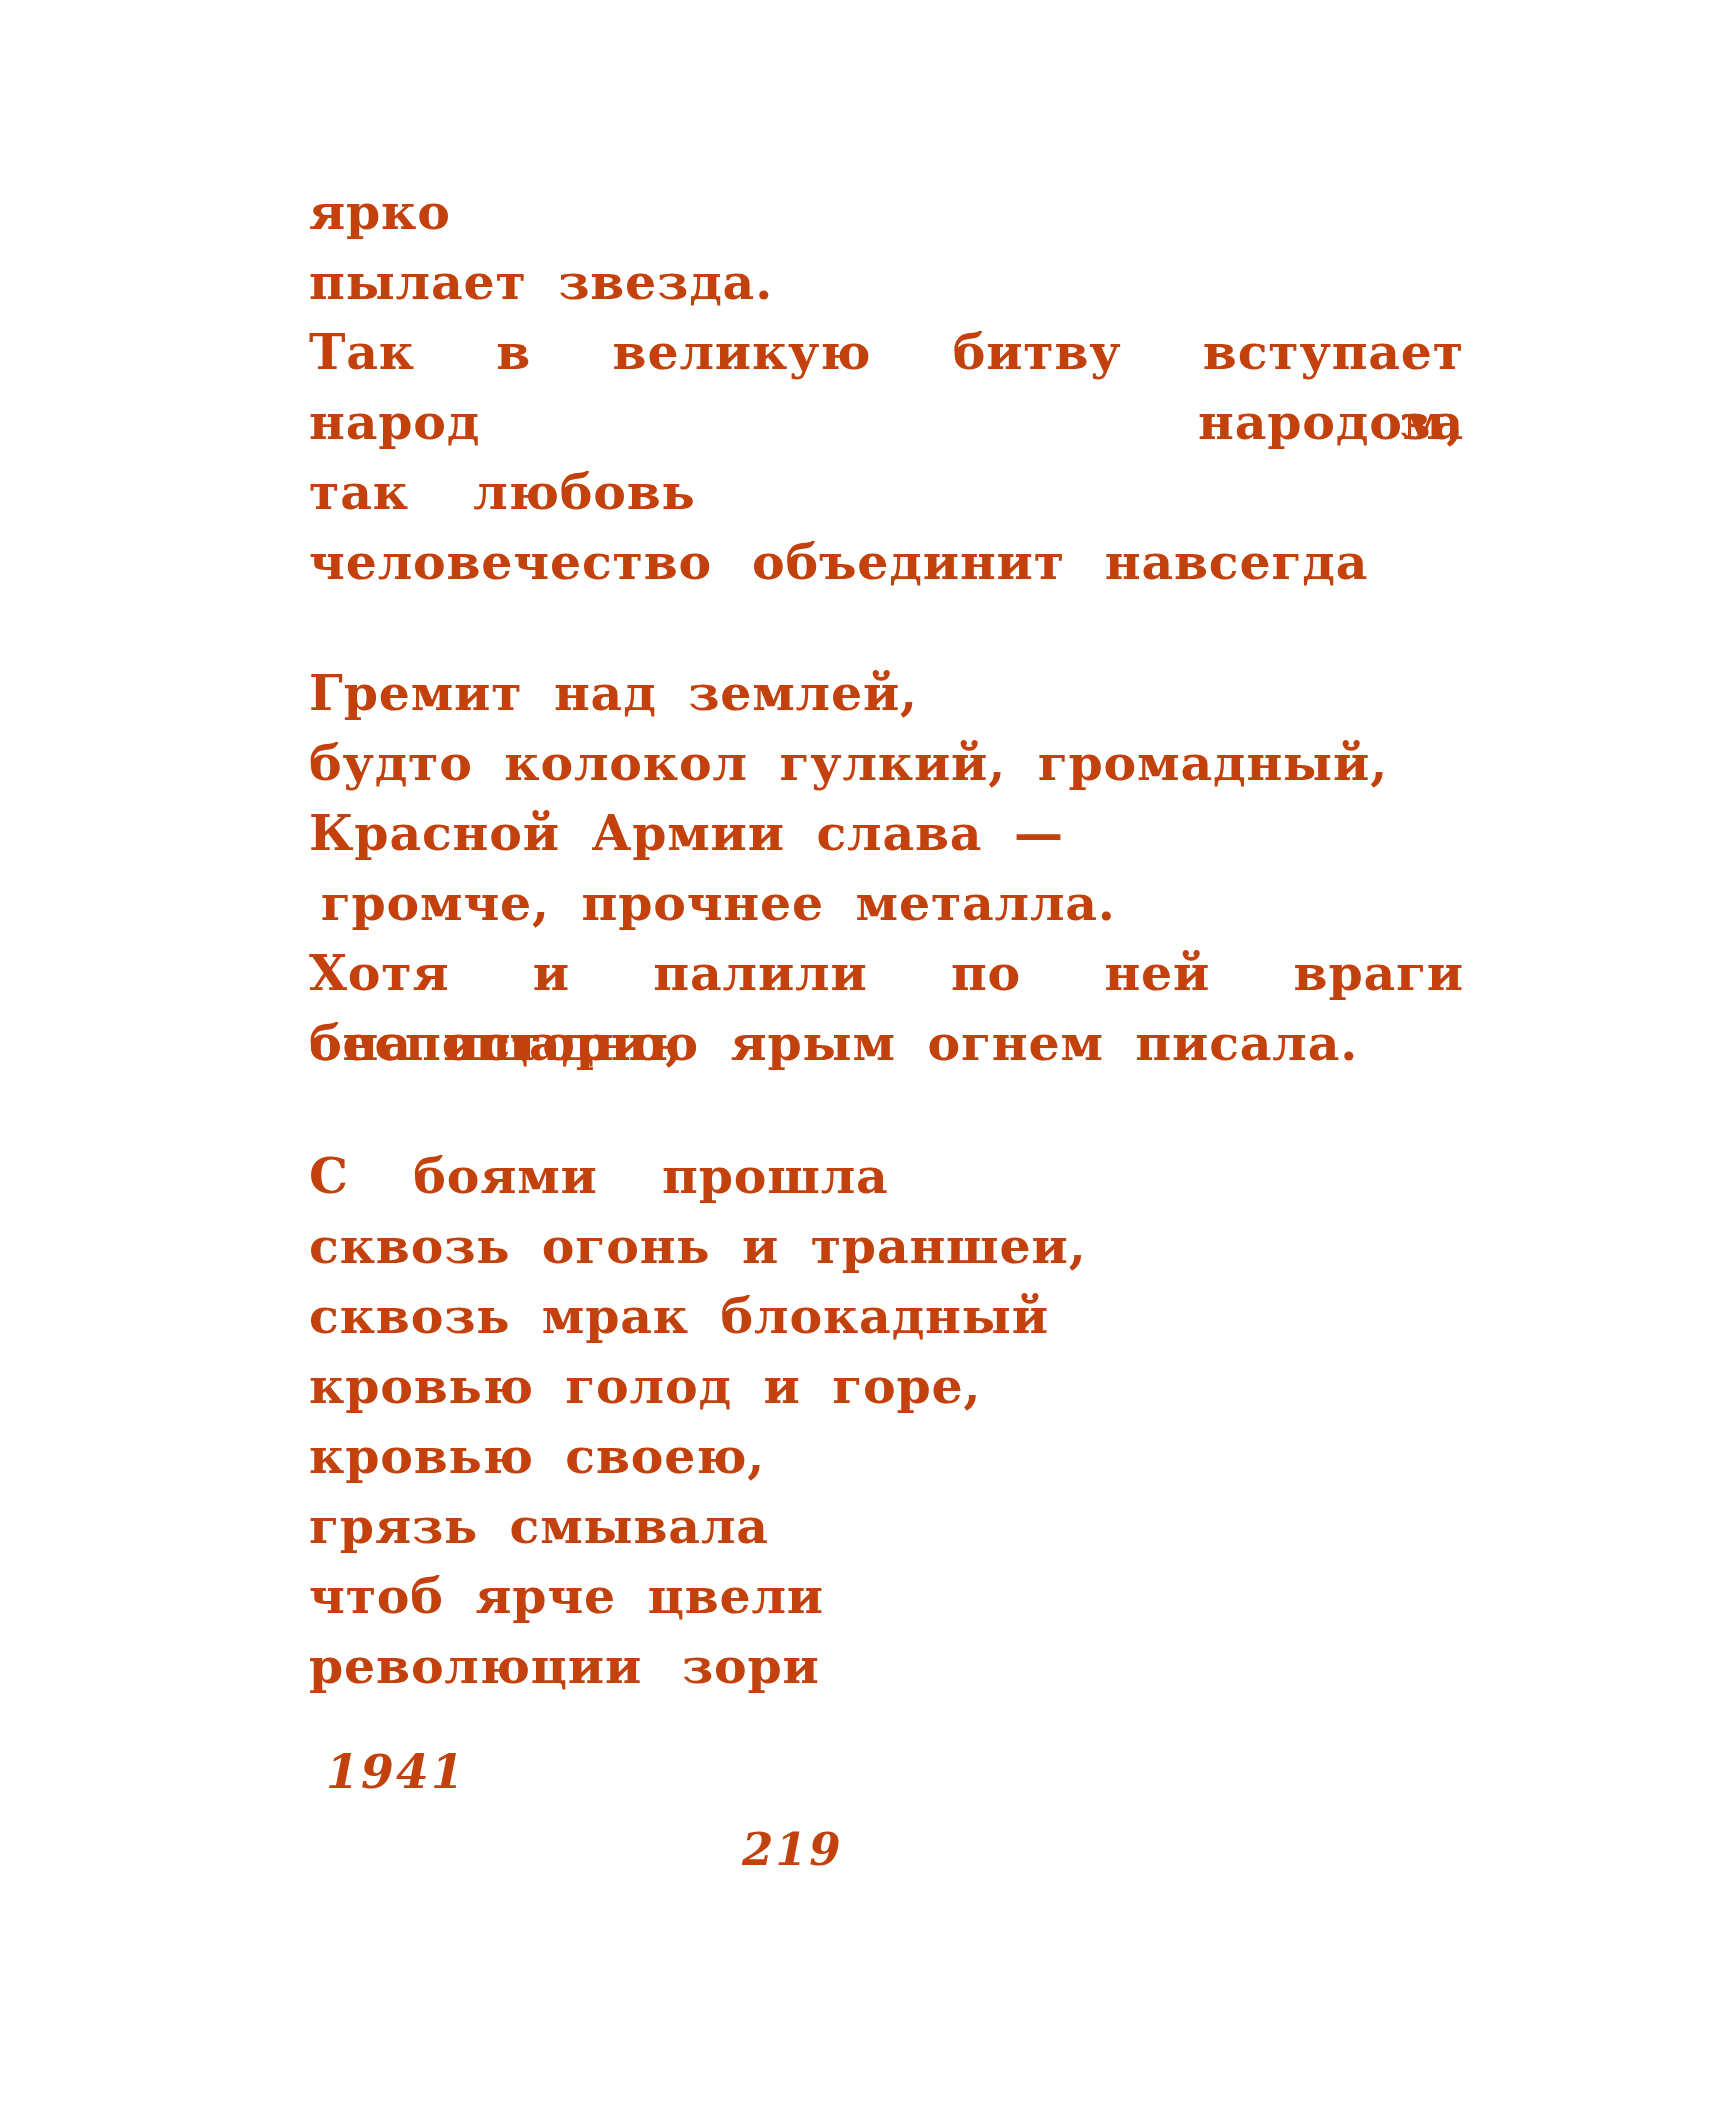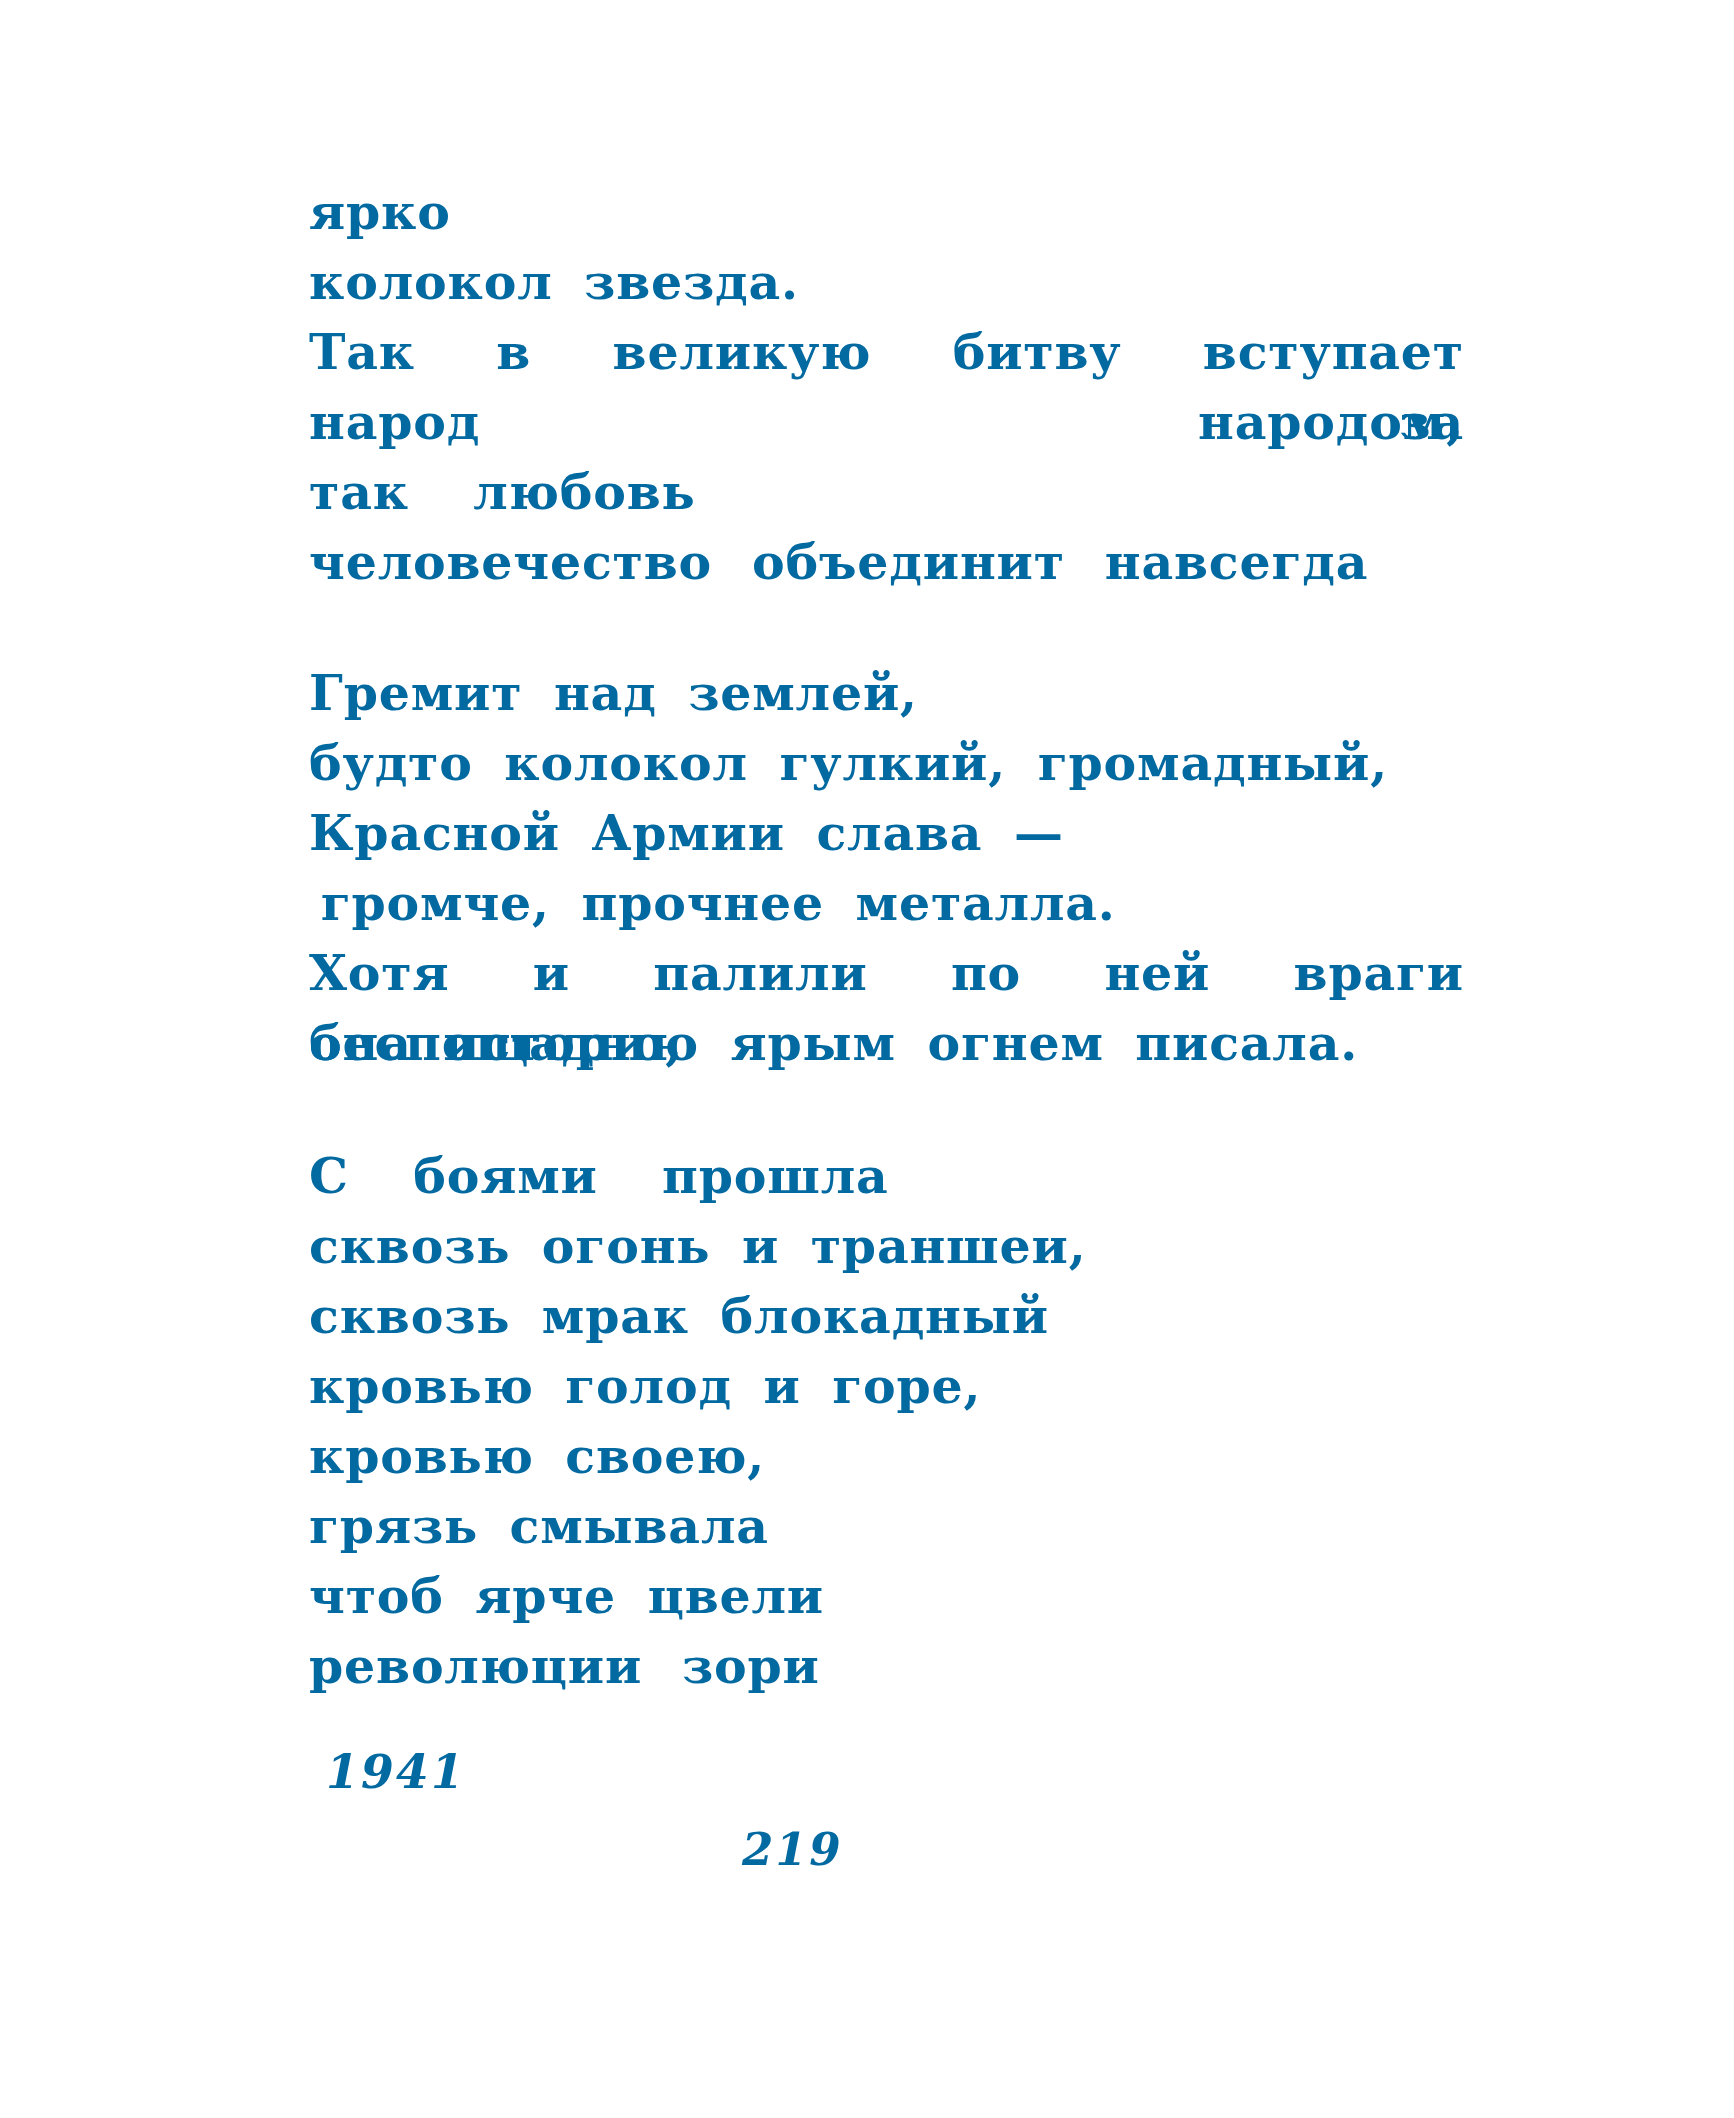--- a/index.html
+++ b/index.html
@@ -8,21 +8,21 @@
     background: #e8e8e8;
   }
   .page {
     position: relative;
     width: 1735px;
     height: 2119px;
     background: #ffffff;
     overflow: hidden;
     font-family: "DejaVu Serif", "Liberation Serif", serif;
     font-weight: bold;
-    color: #0369a1;
+    color: #c2410c;
   }
   .poem {
     position: absolute;
     left: 309px;
     top: 177px;
     width: 1155px;
     font-size: 49px;
     letter-spacing: 0.8px;
     word-spacing: 0.28em;
   }
@@ -62,21 +62,21 @@
   }
 </style>
 </head>
 <body>
 
 <div class="page">
 
   <div class="poem">
 
     <div class="line">ярко</div>
-    <div class="line">колокол звезда.</div>
+    <div class="line">пылает звезда.</div>
     <div class="line justify">Так в великую битву вступает народ за</div>
     <div class="line right">народом,</div>
     <div class="line sp-xl">так любовь</div>
     <div class="line sp-lg">человечество объединит навсегда</div>
 
     <div class="line stanza-gap-2">Гремит над землей,</div>
     <div class="line">будто колокол гулкий, громадный,</div>
     <div class="line">Красной Армии слава —</div>
     <div class="line indent">громче, прочнее металла.</div>
     <div class="line justify">Хотя и палили по ней враги беспощадно,</div>

